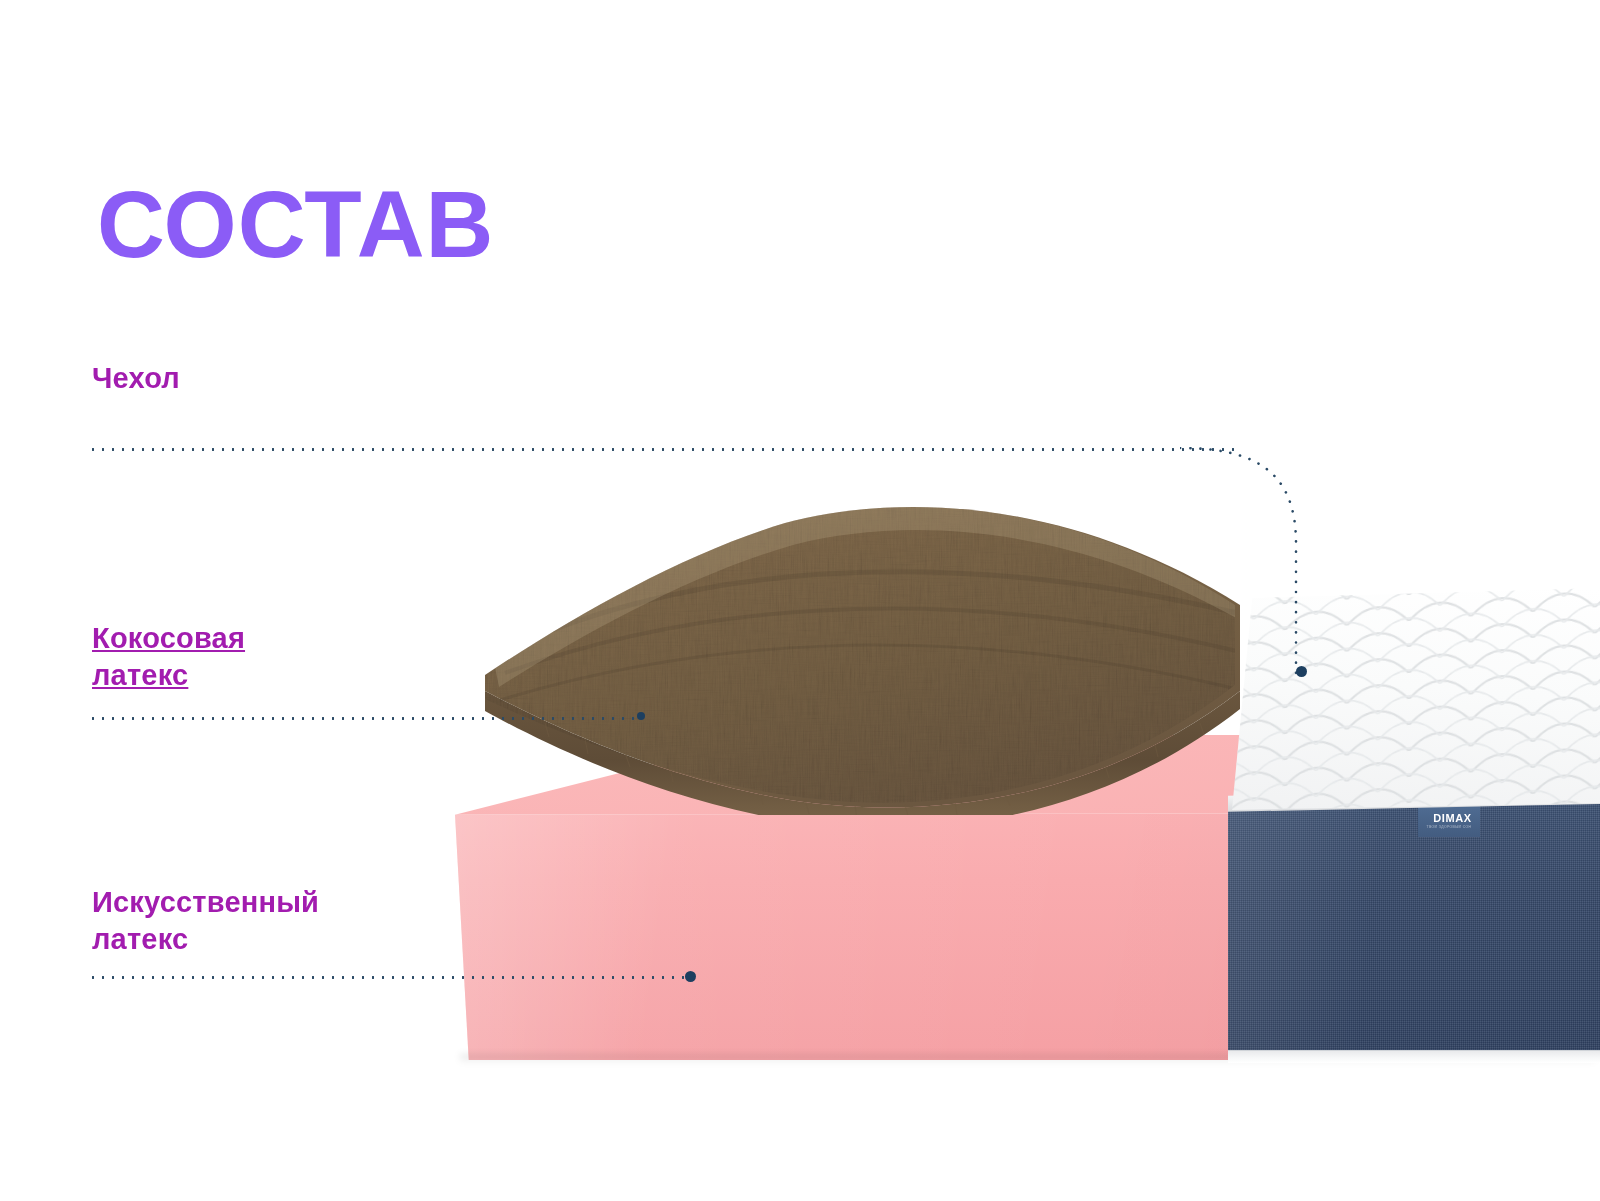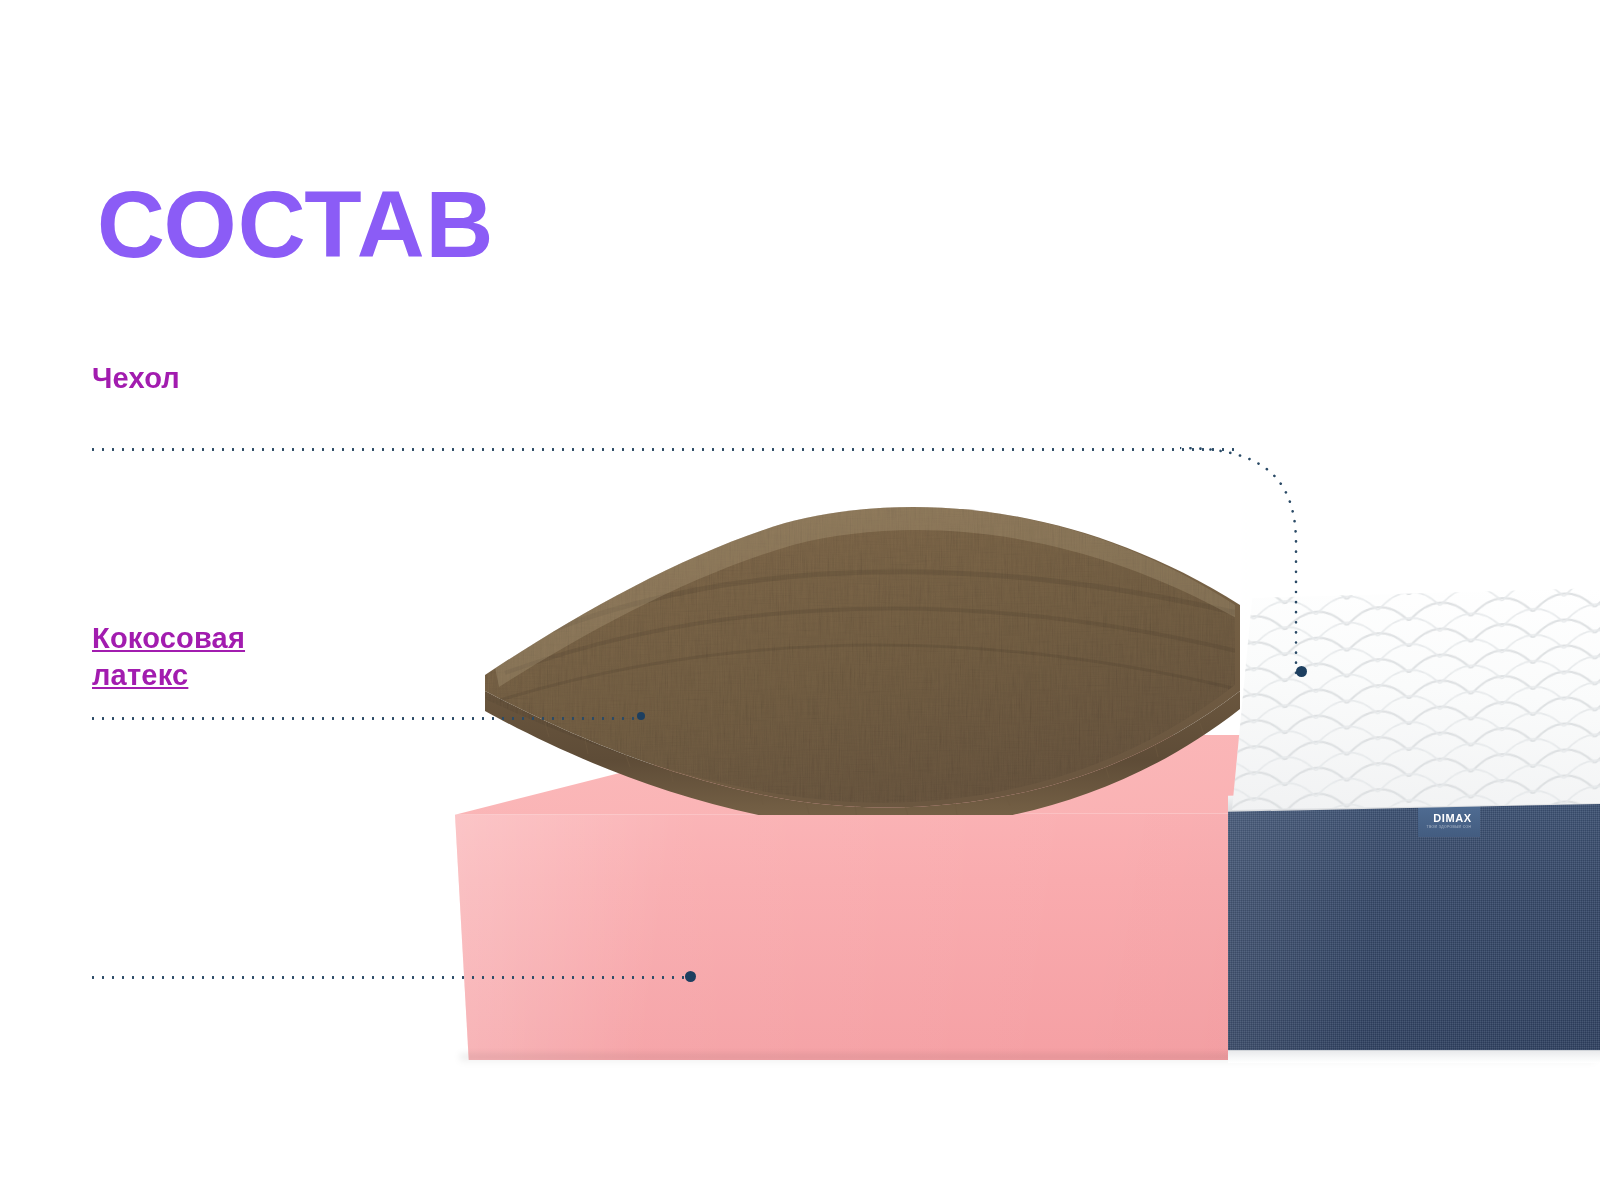--- a/index.html
+++ b/index.html
@@ -363,14 +363,18 @@
 
   <div id="label-cover" class="label-block">
     <span class="label-line">Чехол</span>
   </div>
 
   <div id="label-coir" class="label-block">
     <span class="label-line">Кокосовая</span>
     <span class="label-line">латекс</span>
   </div>
 
+  <div id="label-latex" class="label-block">
+    <span class="label-line">Искусственный</span>
+    <span class="label-line">латекс</span>
+  </div>
 
 </div>
 
 </body></html>

